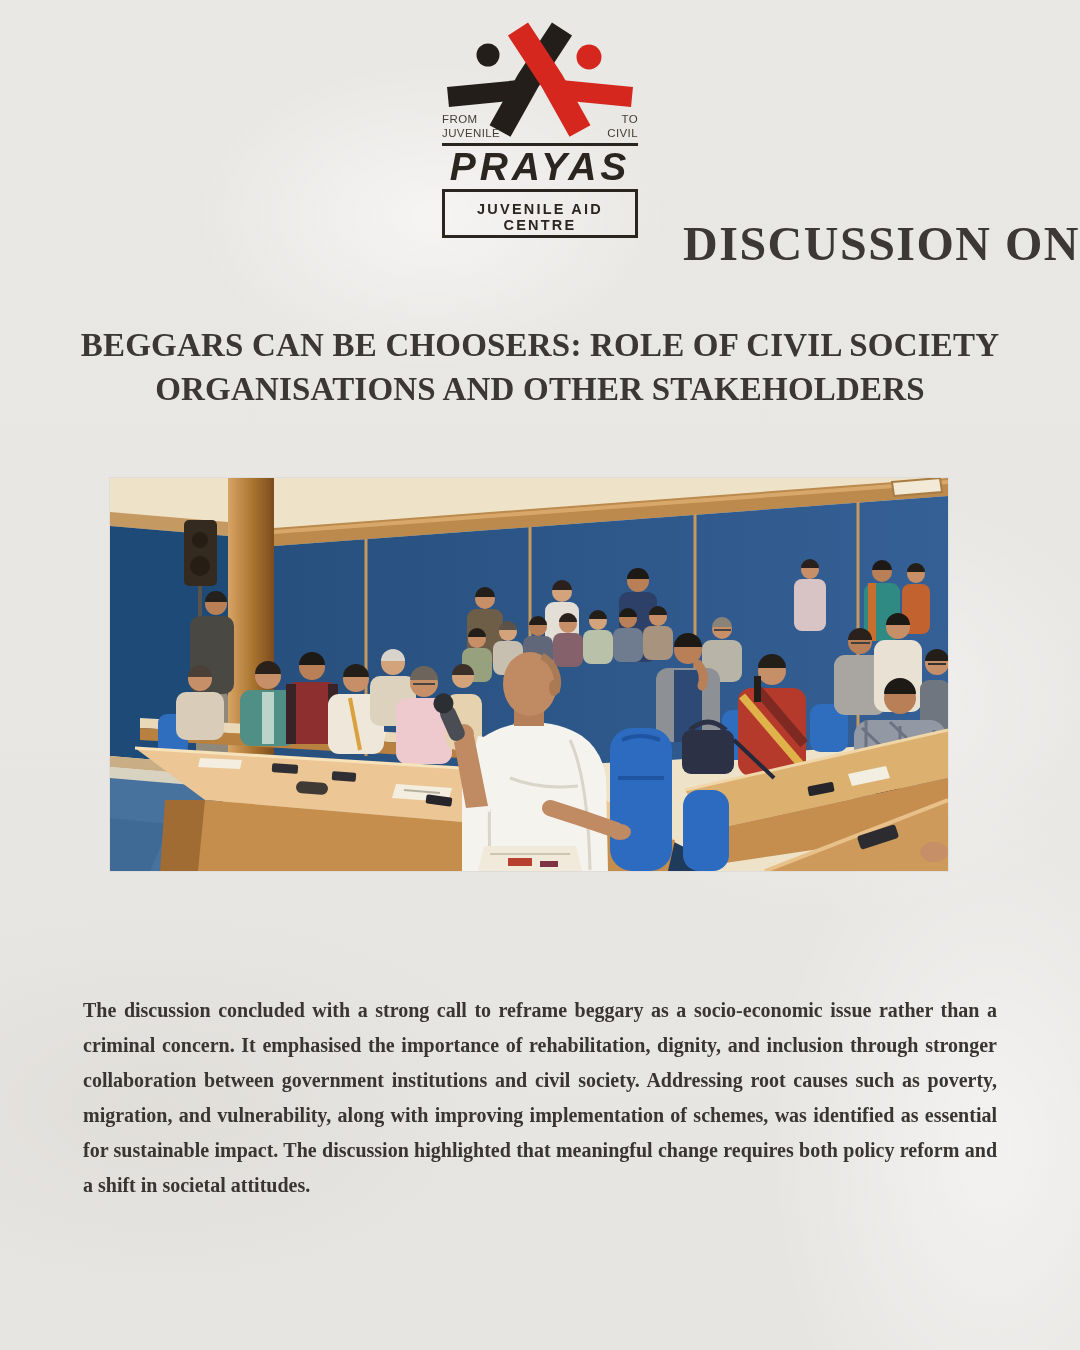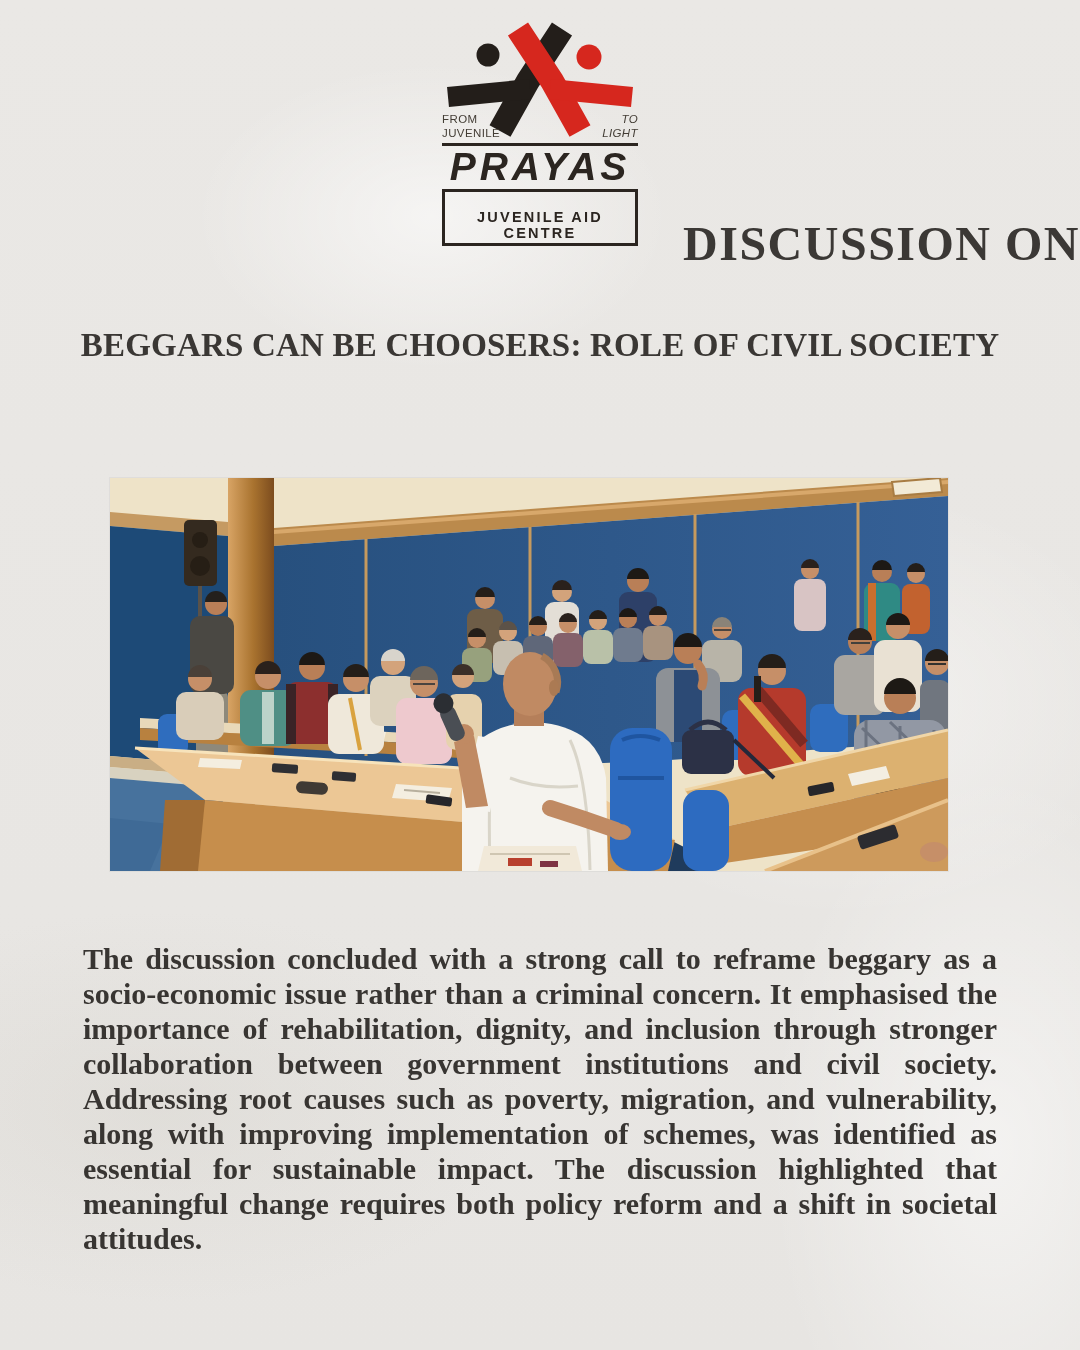--- a/index.html
+++ b/index.html
@@ -15,43 +15,43 @@
       radial-gradient(ellipse 300px 500px at 92% 85%, rgba(255,255,255,.5), transparent 75%),
       linear-gradient(#eae8e5, #e7e5e2);
   }
 
   
   .logo { position:absolute; top:27px; left:442px; width:196px; }
   .logo-figures { display:block; width:196px; height:110px; overflow:visible; margin-bottom:-24px; }
   .logo-tagline { display:flex; justify-content:space-between; align-items:flex-end;
     font-family:"Liberation Sans", sans-serif; font-size:11.5px; line-height:1.18;
     color:#433d35; letter-spacing:.4px; position:relative; z-index:2; }
-  .logo-tagline .right { text-align:right;font-style:italic; }
+  .logo-tagline .right { text-align:right; }
   .logo-name { border-top:3px solid #2b2520; margin-top:3px; padding-top:1px;
     font-family:"Liberation Sans", sans-serif; font-weight:bold; font-size:39px; line-height:1.02;
     letter-spacing:4px; text-align:center; color:#2b2520;font-style:italic; }
-  .logo-box { border:3px solid #2b2520; margin-top:2px; padding:17px 0 2px;
+  .logo-box { border:3px solid #2b2520; margin-top:2px; padding:9px 0 2px;
     font-family:"Liberation Sans", sans-serif; font-weight:bold; font-size:14.5px;
     letter-spacing:2.2px; text-align:center; color:#2b2520; }
 
   
   .title { position:absolute; top:216px; left:0; width:1080px; text-align:right;
     font-weight:bold; font-size:48px; letter-spacing:1.5px; color:#3b3835; }
   .event-title { position:absolute; top:324px; left:0; width:1080px; text-align:center;
     font-weight:bold; font-size:33px; line-height:1.33; color:#3a3734; letter-spacing:.2px; }
   .event-title span { display:block; }
 
   
   .photo { position:absolute; top:478px; left:110px; width:838px; height:393px;
     box-shadow:0 0 0 1px rgba(0,0,0,.04); }
   .photo svg { display:block; }
 
   
-  .body-text { position:absolute; top:941px; left:83px; width:914px;
-    font-weight:bold; font-size:30px; line-height:35px; text-align:justify;
+  .body-text { position:absolute; top:993px; left:83px; width:914px;
+    font-weight:bold; font-size:20px; line-height:35px; text-align:justify;
     color:#383532; }
 </style>
 </head>
 <body>
 
 <div class="poster">
 
   <div class="logo">
     <svg class="logo-figures" viewBox="0 0 196 110">
 
@@ -67,31 +67,32 @@
         <circle cx="147" cy="30" r="12.5" fill="#d6271e"></circle>
       </g>
     </svg>
     <div class="logo-tagline">
       <div class="left">
         <div>FROM</div>
         <div>JUVENILE</div>
       </div>
       <div class="right">
         <div>TO</div>
-        <div>LIGHT</div>
+        <div>CIVIL</div>
       </div>
     </div>
     <div class="logo-name">PRAYAS</div>
     <div class="logo-box">JUVENILE AID CENTRE</div>
   </div>
 
   <h1 class="title">DISCUSSION ON</h1>
 
   <h2 class="event-title">
     <span>BEGGARS CAN BE CHOOSERS: ROLE OF CIVIL SOCIETY</span>
+    <span>ORGANISATIONS AND OTHER STAKEHOLDERS</span>
   </h2>
 
   <figure class="photo">
     <svg viewBox="0 0 838 393" width="838" height="393">
       <defs>
         <linearGradient id="colGrad" x1="0" y1="0" x2="1" y2="0">
           <stop offset="0" stop-color="#d8a465"></stop>
             <stop offset=".55" stop-color="#a9732f"></stop>
             <stop offset="1" stop-color="#7c4c1e"></stop>
         </linearGradient>

